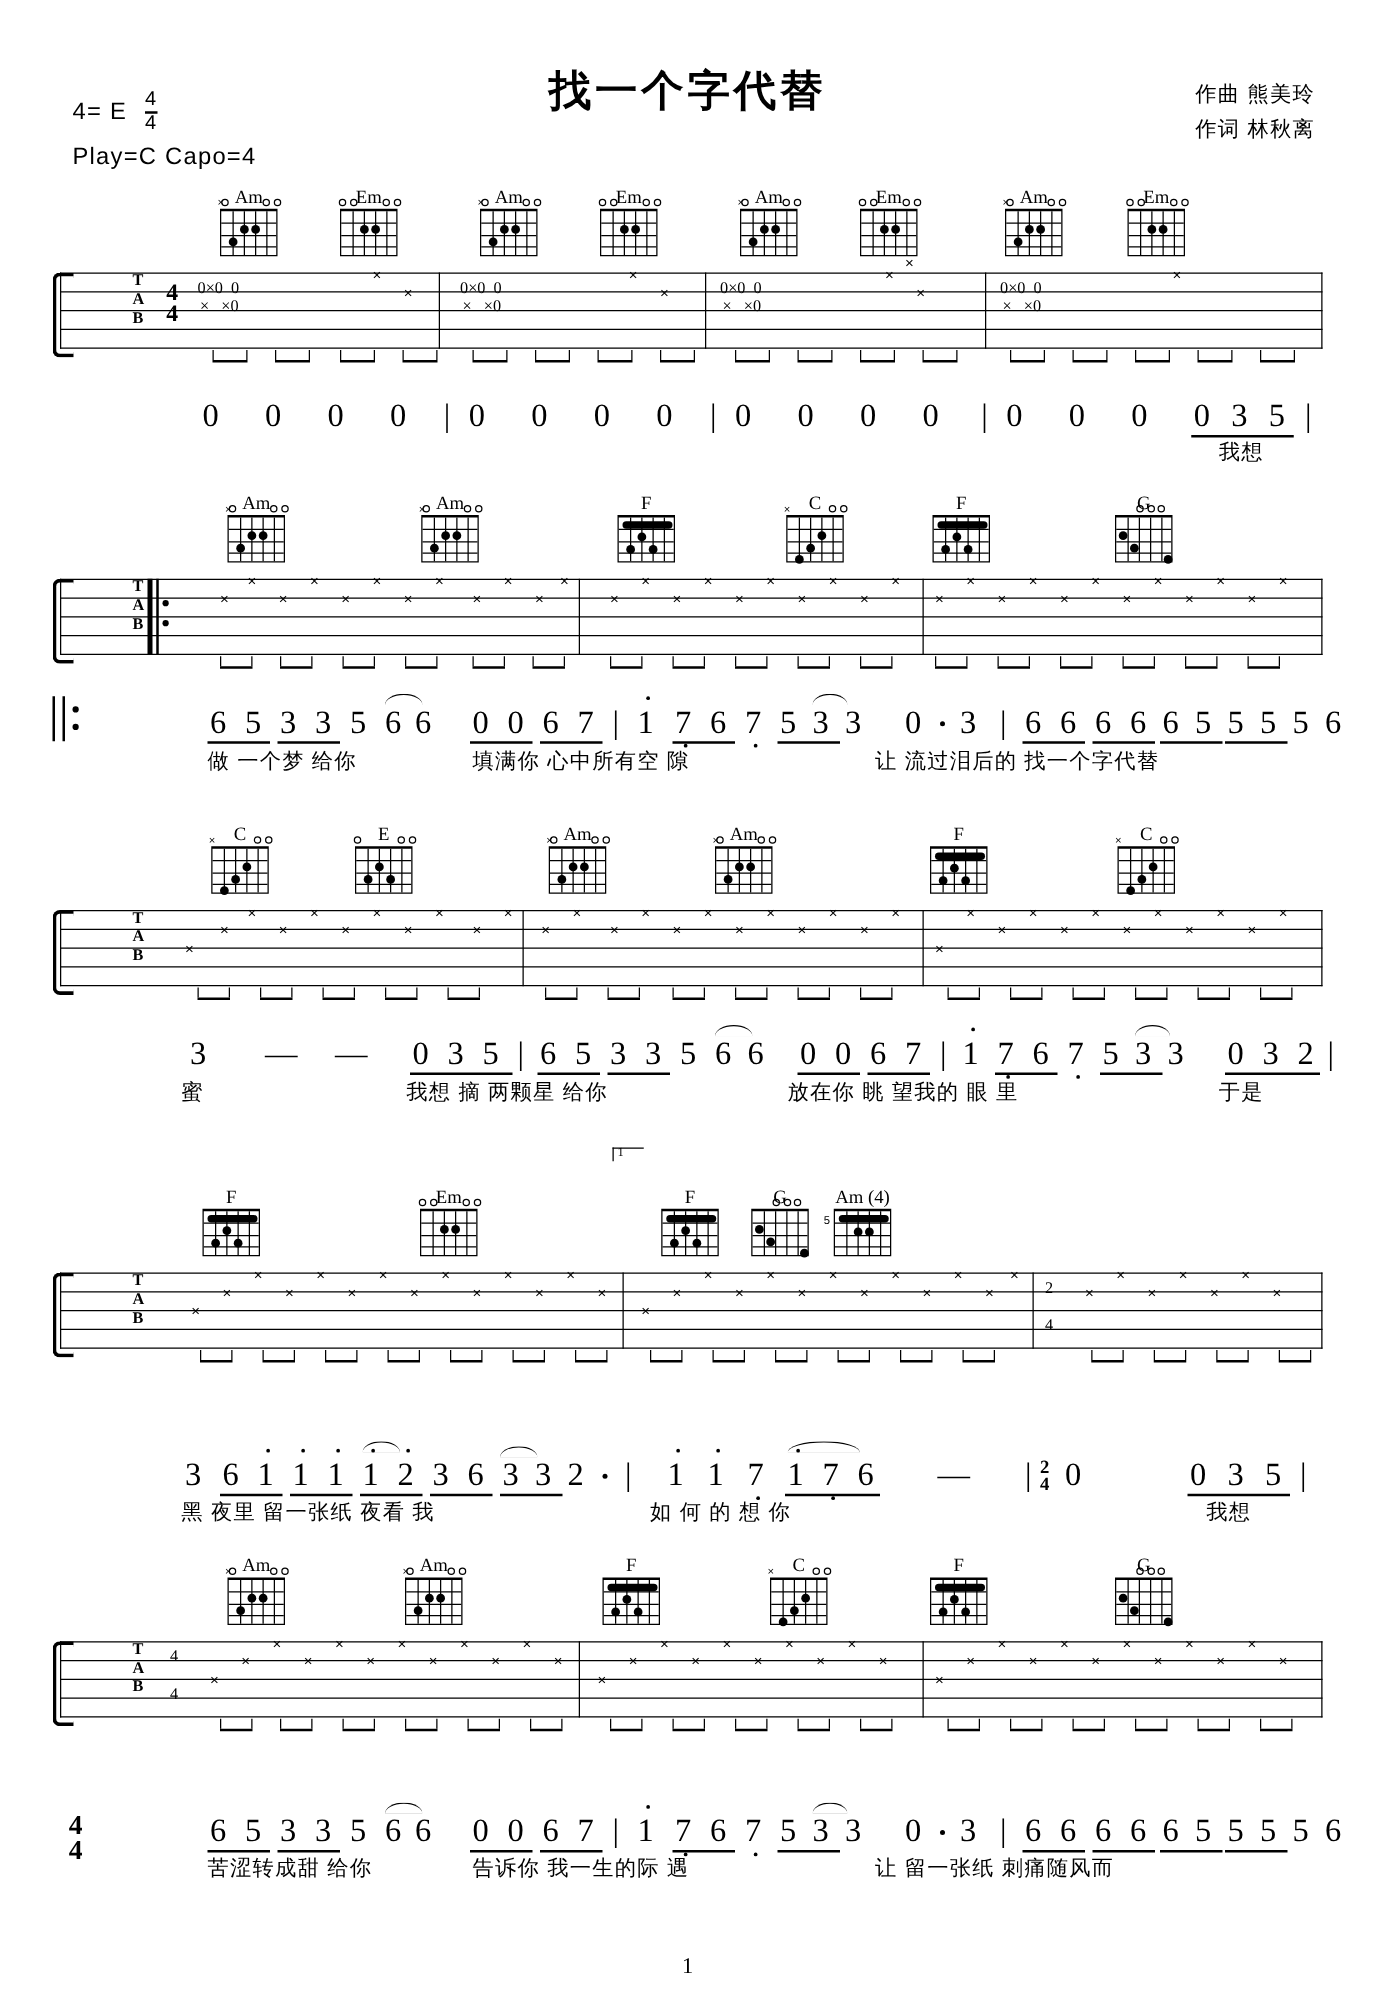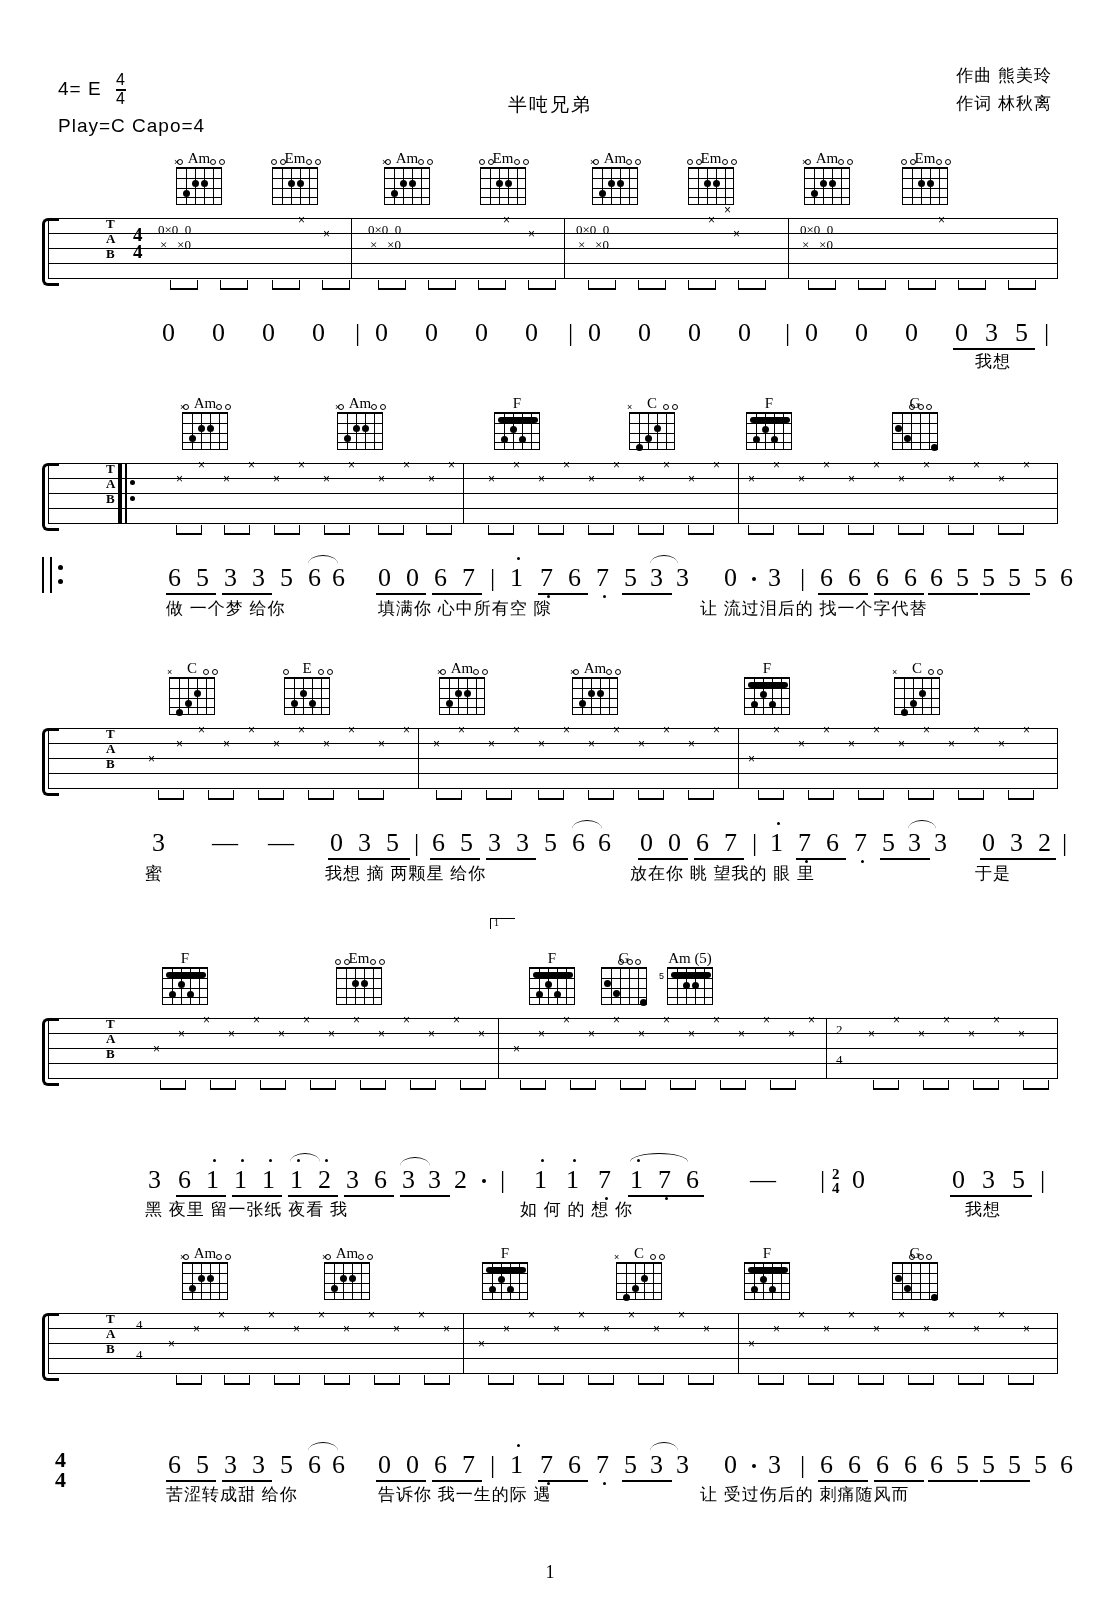--- a/index.html
+++ b/index.html
@@ -81,21 +81,21 @@
 <div class="page">
 
   <div class="key-block">
     <span>4= E</span>
     <span class="key-frac">
       <span class="num">4</span>
       <span class="den">4</span>
     </span>
   </div>
   <div class="play-line">Play=C  Capo=4</div>
-  <div class="subtitle">半吨兄弟</div>
+  <div class="title">找一个字代替</div>
   <div class="credits">
     <div>作曲  熊美玲</div>
     <div>作词  林秋离</div>
   </div>
 
   <div class="system" id="sys1" style="top:150px;">
 
     <div class="chord" style="left:172px;top:0;">
       <div class="cname">Am</div>
       <div class="grid">
@@ -985,21 +985,21 @@
           <i class="h" style="top:28px;"></i>
         <span class="dot" style="left:2px;top:11px;"></span>
           <span class="dot" style="left:11px;top:21px;"></span>
           <span class="dot" style="left:38px;top:30px;"></span>
         <span class="open" style="left:16px;"></span>
           <span class="open" style="left:25px;"></span>
           <span class="open" style="left:33px;"></span>
       </div>
     </div>
     <div class="chord" style="left:663px;top:0;">
-      <div class="cname">Am (5)</div>
+      <div class="cname">Am (4)</div>
       <div class="grid">
         <i class="v" style="left:9px;"></i>
           <i class="v" style="left:18px;"></i>
           <i class="v" style="left:27px;"></i>
           <i class="v" style="left:36px;"></i>
         <i class="h" style="top:9px;"></i>
           <i class="h" style="top:19px;"></i>
           <i class="h" style="top:28px;"></i>
         <span class="fretnum">5</span>
         <span class="barre" style="left:3px;top:3px;width:40px;"></span>
@@ -1440,18 +1440,18 @@
       <span class="n" style="left:1034px;">5</span>
       <span class="n" style="left:1060px;">6</span>
       <span class="ubar" style="left:818px;top:30px;width:50px;"></span>
       <span class="ubar" style="left:874px;top:30px;width:50px;"></span>
       <span class="ubar" style="left:928px;top:30px;width:50px;"></span>
       <span class="ubar" style="left:980px;top:30px;width:50px;"></span>
     </div>
     <div class="lyr" style="top:238px;">
       <span class="w" style="left:166px;">苦涩转成甜 给你</span>
       <span class="w" style="left:378px;">告诉你 我一生的际  遇</span>
-      <span class="w" style="left:700px;">让 受过伤后的 刺痛随风而</span>
+      <span class="w" style="left:700px;">让 留一张纸 刺痛随风而</span>
     </div>
   </div>
 
   <div class="pagenum">1</div>
 </div>
 
 </body></html>

